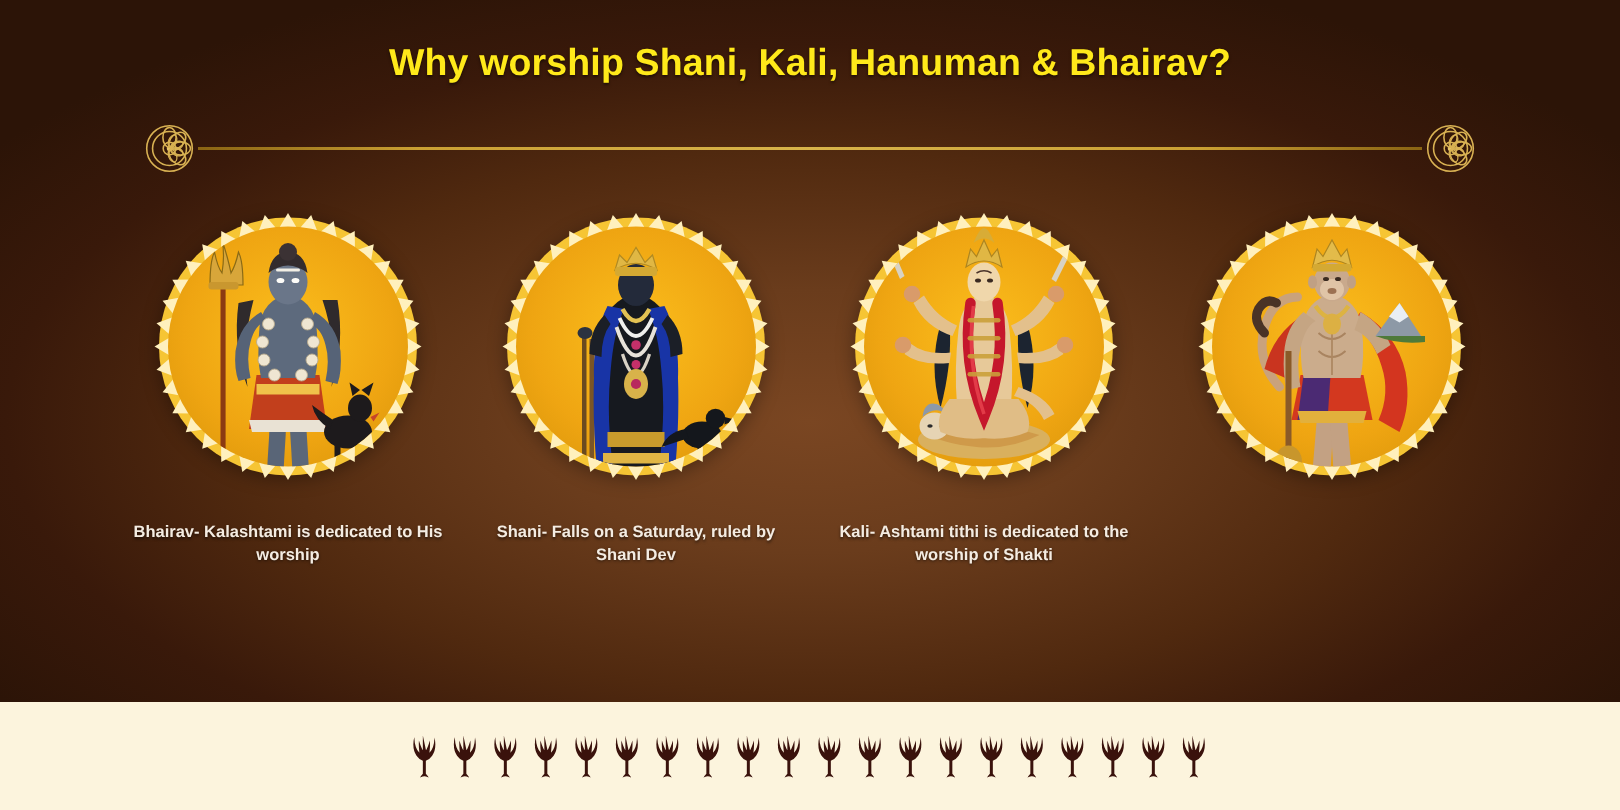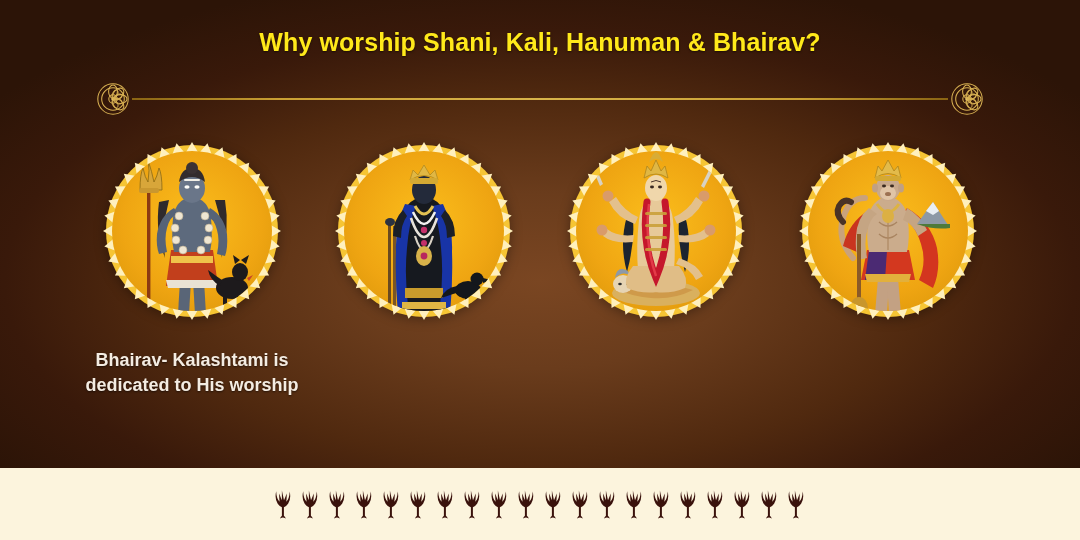--- a/index.html
+++ b/index.html
@@ -42,21 +42,21 @@
   .card{width:186px;display:flex;flex-direction:column;align-items:center;}
 
   .medallion{
     position:relative;width:186px;height:186px;flex:0 0 186px;
   }
   .medallion svg{display:block;width:186px;height:186px;
     filter:drop-shadow(0 2px 6px rgba(0,0,0,.35));}
 
   .caption{
     margin-top:24px;width:215px;text-align:center;
-    font-size:18px;font-weight:bold;line-height:1.38;
+    font-size:11px;font-weight:bold;line-height:1.38;
     color:#f4ece2;
     text-shadow:0 1px 2px rgba(0,0,0,.55);
   }
 
   
   .bottom-strip{
     position:absolute;left:0;bottom:0;width:1080px;height:72px;
     background:#fcf4dd;
     display:flex;align-items:center;justify-content:center;
   }
@@ -320,20 +320,21 @@
 
             <ellipse cx="137" cy="152" rx="13" ry="9" fill="#14171c"></ellipse>
             <circle cx="146" cy="141" r="6.5" fill="#14171c"></circle>
             <path d="M152 140 l8 2 l-8 3 z" fill="#14171c"></path>
             <path d="M126 148 q-12 2 -16 12 q12 -4 18 -6 z" fill="#14171c"></path>
             <rect x="134" y="160" width="2.6" height="9" fill="#14171c"></rect>
             <rect x="141" y="160" width="2.6" height="9" fill="#14171c"></rect>
           </g>
         </svg>
       </div>
+      <div class="caption">Shani- Falls on a Saturday, ruled by Shani Dev</div>
     </div>
 
     <div class="card">
       <div class="medallion">
         <svg viewBox="0 0 186 186">
           <defs>
             <clipPath id="clipK">
                 <circle cx="93" cy="93" r="80"></circle>
               </clipPath>
             <radialGradient id="gK" cx="50%" cy="45%" r="62%">
@@ -436,20 +437,21 @@
                 <ellipse cx="89" cy="49" rx="2" ry="1.4"></ellipse>
                 <ellipse cx="97" cy="49" rx="2" ry="1.4"></ellipse>
               </g>
             <path d="M88 44 q5 -3 10 0" fill="none" stroke="#4a342a" stroke-width="1"></path>
 
             <path d="M81 40 q12 -8 24 0 l-3 -12 l-4 5 l-5 -11 l-5 11 l-4 -5 z" fill="#e0b744" stroke="#ad8520" stroke-width=".8"></path>
             <path d="M86 24 q7 -6 14 0 q-4 -10 -7 -10 q-3 0 -7 10 z" fill="#d8ac36"></path>
           </g>
         </svg>
       </div>
+      <div class="caption">Kali- Ashtami tithi is dedicated to the worship of Shakti</div>
     </div>
 
     <div class="card">
       <div class="medallion">
         <svg viewBox="0 0 186 186">
           <defs>
             <clipPath id="clipH">
                 <circle cx="93" cy="93" r="80"></circle>
               </clipPath>
             <radialGradient id="gH" cx="50%" cy="45%" r="62%">

